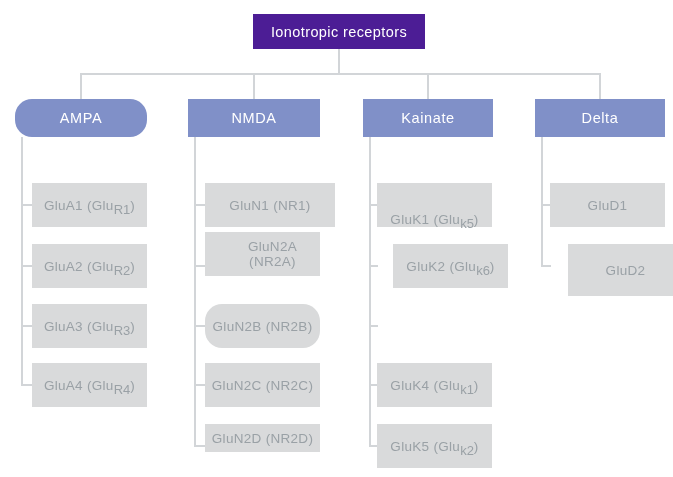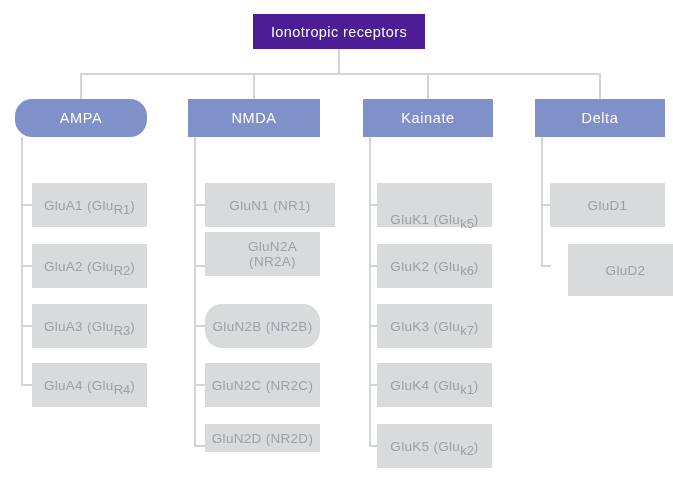--- a/index.html
+++ b/index.html
@@ -130,25 +130,22 @@
   <div class="box child-box" style="left:205px; top:363px; width:115px; height:44px;">
     <span><span>GluN2C (NR2C)</span></span>
   </div>
   <div class="box child-box" style="left:205px; top:424px; width:115px; height:28px;">
     <span><span>GluN2D (NR2D)</span></span>
   </div>
 
   <div class="box child-box" style="left:377px; top:183px; width:115px; height:44px;align-items:flex-end;">
     <span><span>GluK1 (Glu</span><span class="subscr">k5</span><span>)</span></span>
   </div>
-  <div class="box child-box" style="left:377px; top:244px; width:115px; height:44px;">
+  <div class="box child-box" style="left:393px; top:244px; width:115px; height:44px;">
     <span><span>GluK2 (Glu</span><span class="subscr">k6</span><span>)</span></span>
-  </div>
-  <div class="box child-box" style="left:377px; top:304px; width:115px; height:44px;">
-    <span><span>GluK3 (Glu</span><span class="subscr">k7</span><span>)</span></span>
   </div>
   <div class="box child-box" style="left:377px; top:363px; width:115px; height:44px;">
     <span><span>GluK4 (Glu</span><span class="subscr">k1</span><span>)</span></span>
   </div>
   <div class="box child-box" style="left:377px; top:424px; width:115px; height:44px;">
     <span><span>GluK5 (Glu</span><span class="subscr">k2</span><span>)</span></span>
   </div>
 
   <div class="box child-box" style="left:550px; top:183px; width:115px; height:44px;">
     <span><span>GluD1</span></span>

